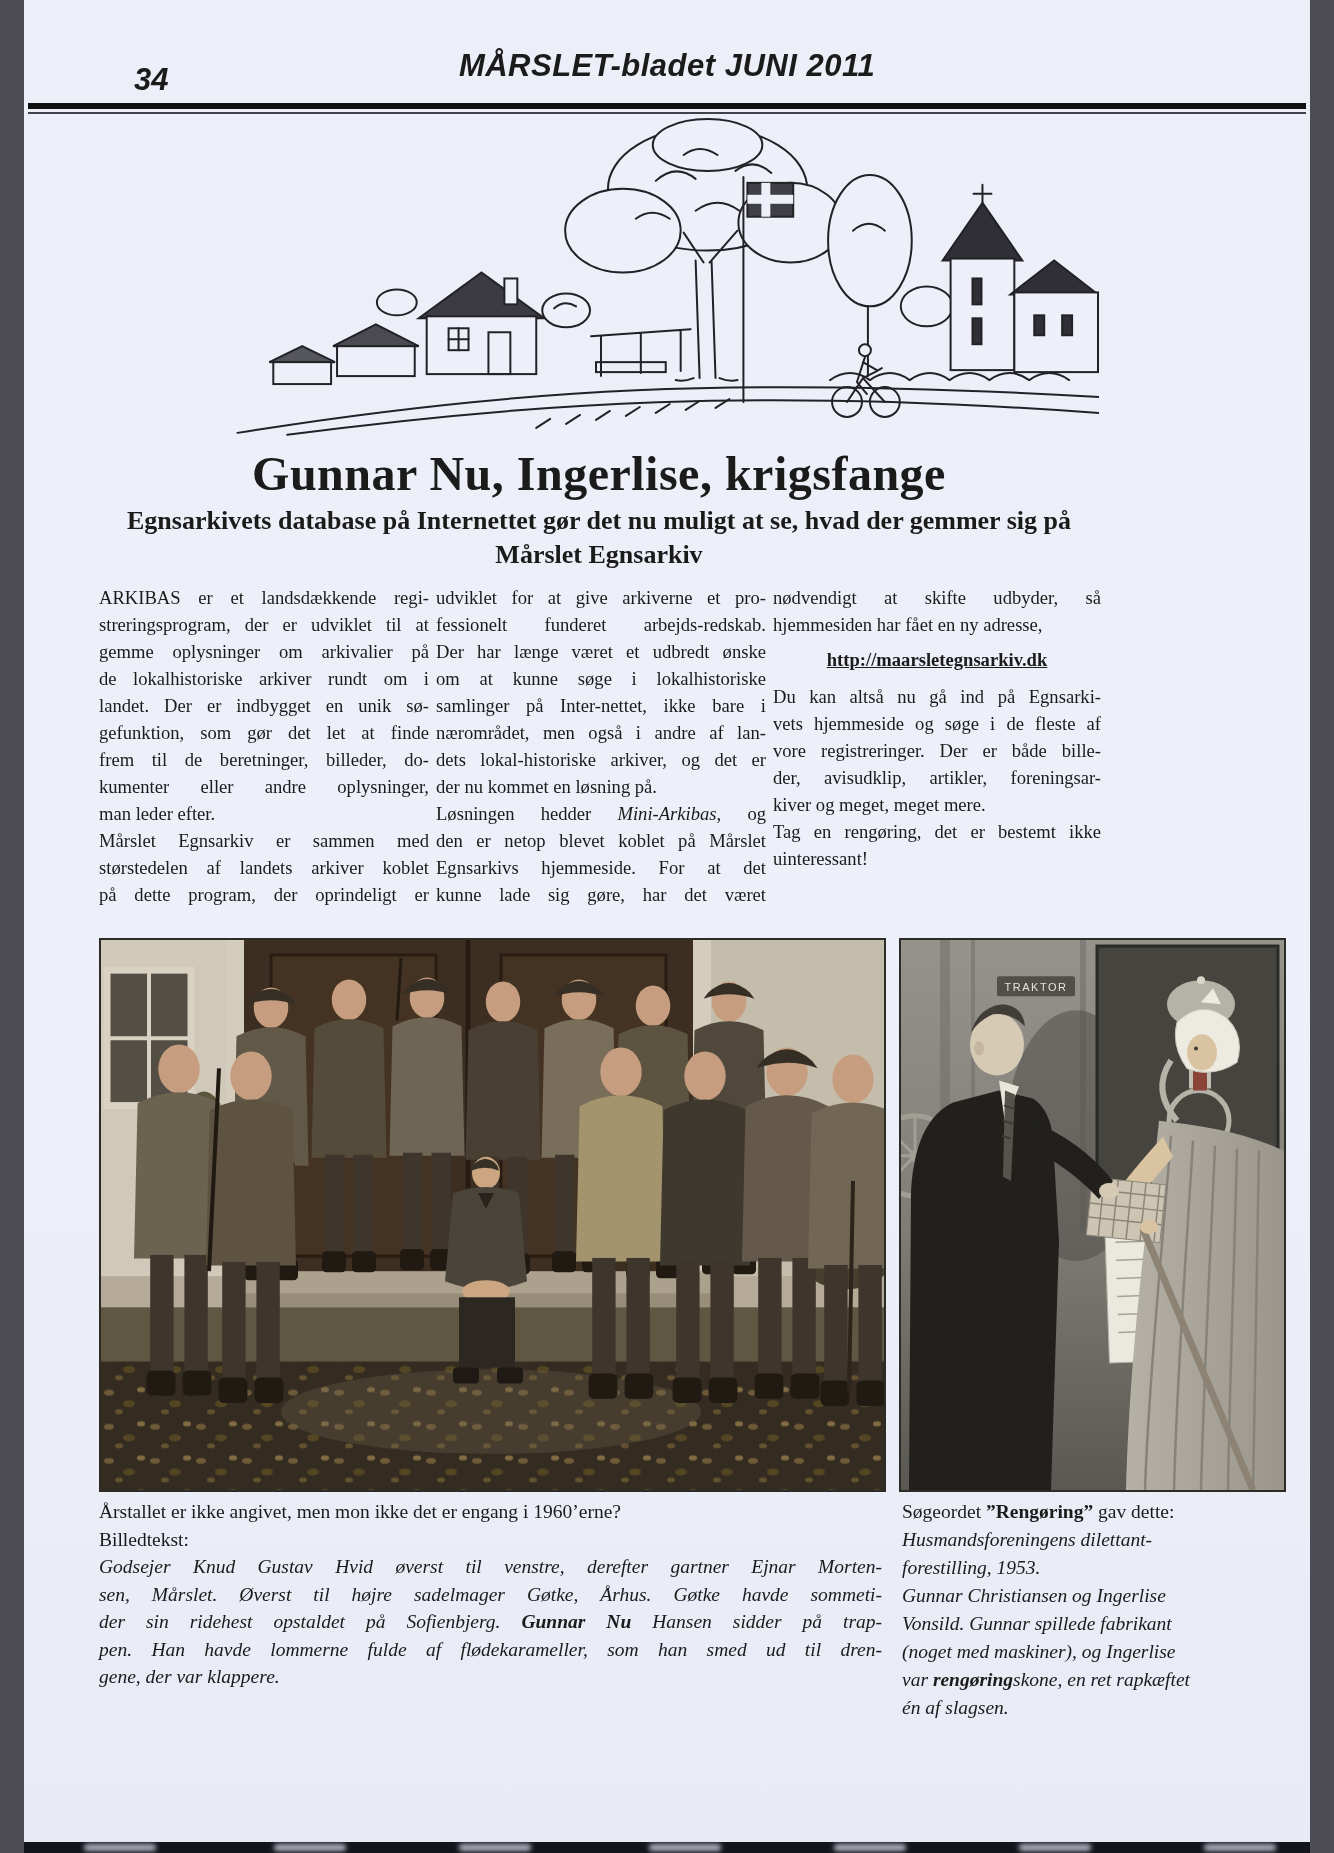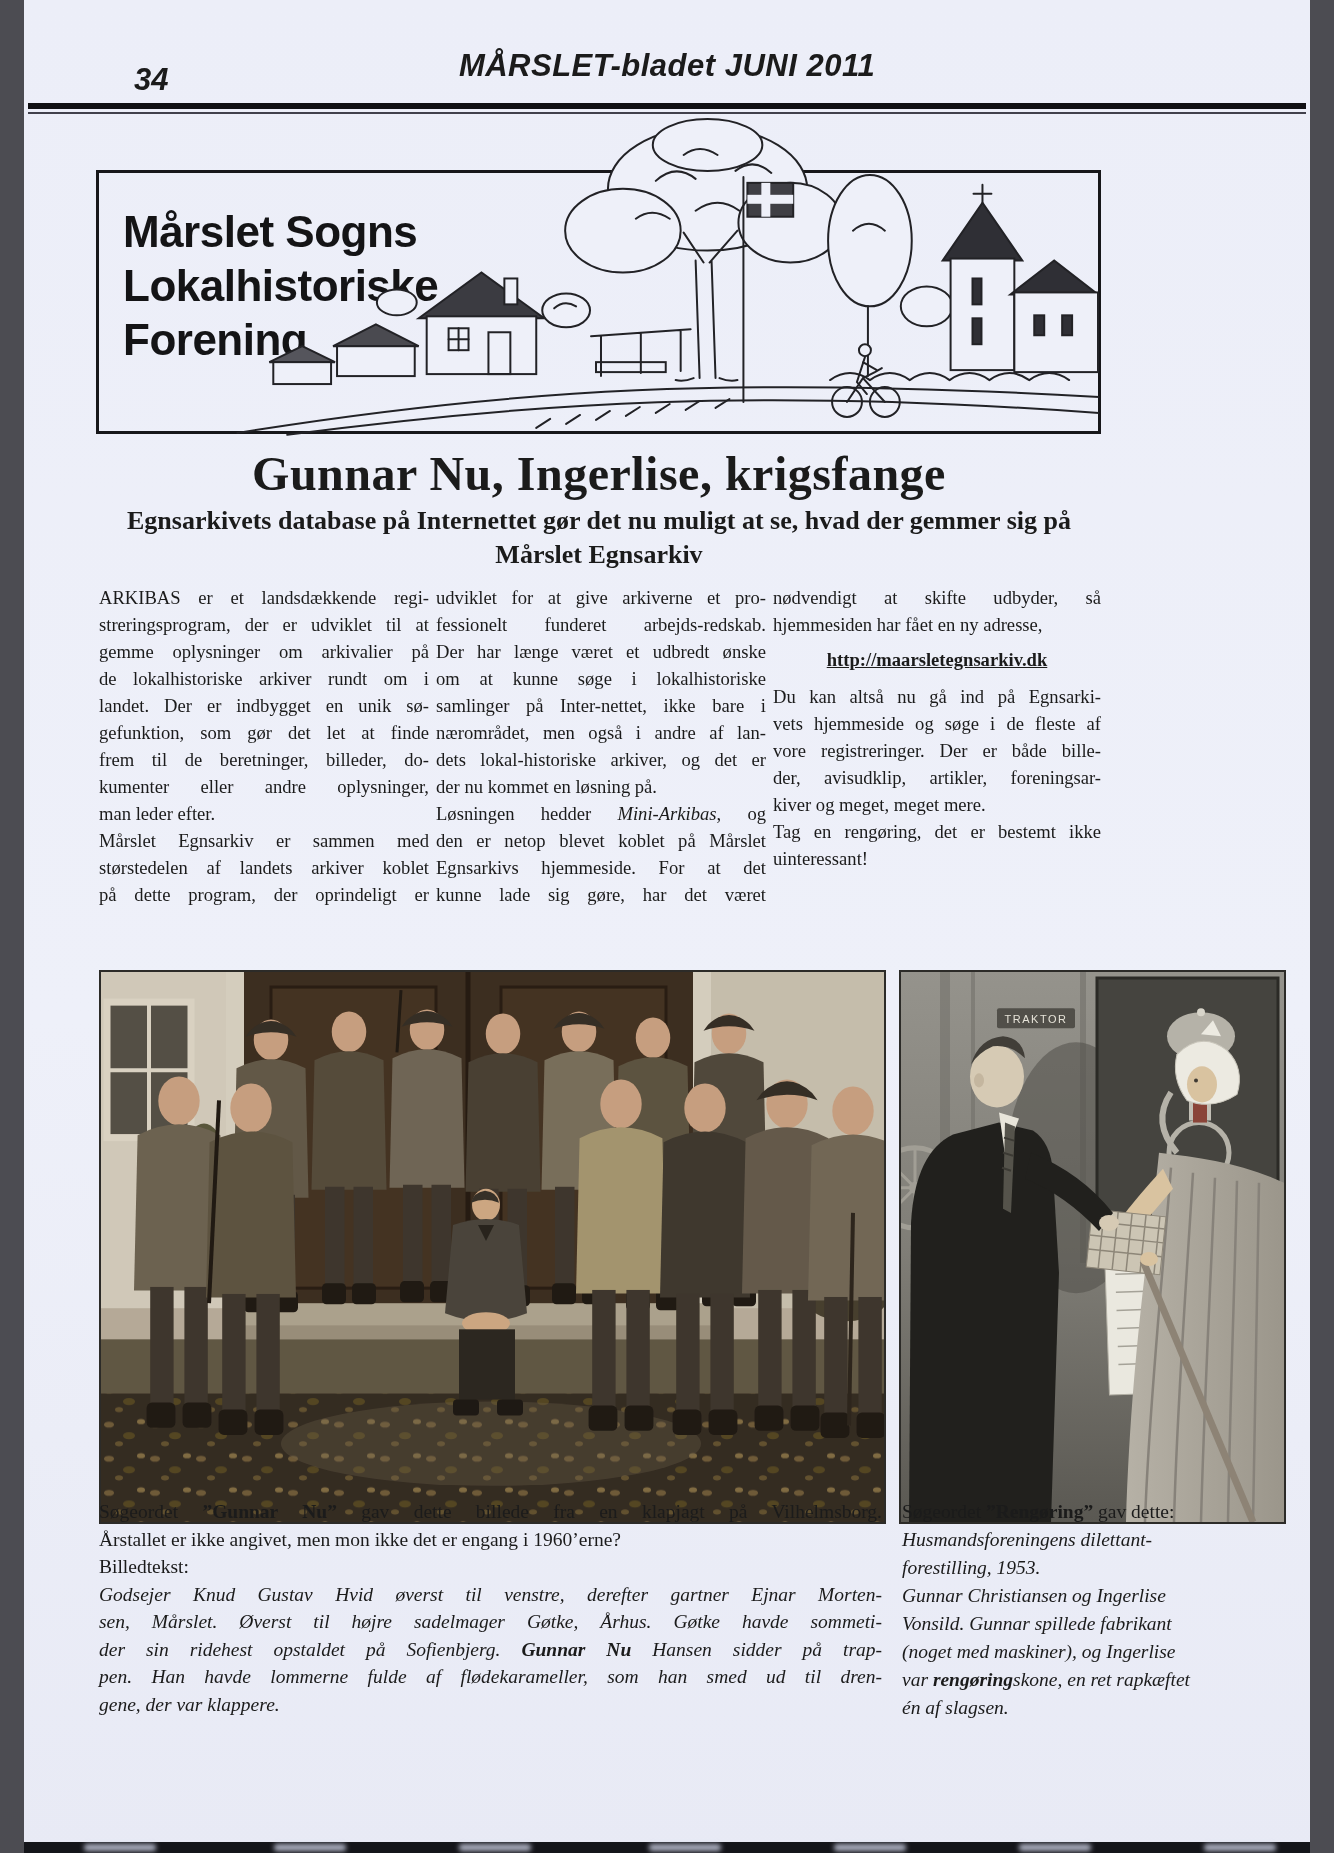--- a/index.html
+++ b/index.html
@@ -29,21 +29,21 @@
   .subhead2{top:540px;font-size:26px;font-weight:bold;}
   
   .col{position:absolute;top:584px;width:330px;font-size:18.6px;line-height:27px;}
   .col-1{left:75px;} .col-2{left:412px;} .col-3{left:749px;width:328px;}
   .tline{min-height:10px;}
   .a-j{text-align:justify;text-align-last:justify;}
   .a-l{text-align:left;text-align-last:left;}
   .a-c{text-align:center;text-align-last:center;}
   .b{font-weight:bold;} .i,.tline.i{font-style:italic;} .u{text-decoration:underline;}
   
-  .photo{position:absolute;top:970px;height:550px;border:2px solid #2c2b28;background:#8a8578;}
+  .photo{position:absolute;top:938px;height:550px;border:2px solid #2c2b28;background:#8a8578;}
   .photo svg{display:block;width:100%;height:100%;}
   .photo-left{left:75px;width:783px;}
   .photo-right{left:875px;width:383px;}
   
   .caption{position:absolute;top:1498px;font-size:19.5px;line-height:27.5px;}
   .caption-left{left:75px;width:783px;}
   .caption-right{left:878px;width:380px;line-height:28px;}
   
   .scan-strip{position:absolute;left:0;top:1842px;width:1334px;height:11px;background:#14151a;}
   .blob{position:absolute;top:2px;height:7px;width:72px;background:#c9cde0;
@@ -52,27 +52,20 @@
 </head>
 <body>
 
 <div class="page">
 
   <div class="pageno">34</div>
   <div class="masthead">MÅRSLET-bladet JUNI 2011</div>
   <div class="rule1"></div>
   <div class="rule2"></div>
 
-  <div class="logo-box">
-    <div class="org">
-      <div>Mårslet Sogns</div>
-      <div>Lokalhistoriske</div>
-      <div>Forening</div>
-    </div>
-  </div>
 
   <svg class="logo-art" viewBox="0 0 1005 325">
     <g stroke="#222226" stroke-width="2" fill="none" stroke-linecap="round">
 
       <path d="M140,323 C420,278 640,266 1005,287"></path>
       <path d="M190,325 C440,292 660,278 1005,303"></path>
 
       <path d="M440,318 l14,-9 M470,314 l14,-9 M500,310 l14,-9 M530,306 l14,-9 M560,303 l14,-9 M590,300 l14,-9 M620,298 l14,-9"></path>
 
       <polygon points="172,252 205,236 238,252" fill="#55555c"></polygon>
@@ -310,21 +303,20 @@
       <ellipse cx="78" cy="108" rx="5" ry="7" fill="#c4b69f"></ellipse>
       <polygon points="98,140 118,146 104,182" fill="#e8e5da"></polygon>
       <path d="M104,150 L114,154 L110,240 L102,236 Z" fill="#55534b"></path>
       <path d="M103,165 l10,3 M102,180 l10,3 M101,195 l9,3" stroke="#3c3a34" stroke-width="2"></path>
       <path d="M130,180 Q180,200 212,240 L198,258 Q164,222 124,206 Z" fill="#21201d"></path>
       <ellipse cx="208" cy="250" rx="10" ry="8" fill="#d6cab4"></ellipse>
     </svg>
   </figure>
 
   <div class="caption caption-left">
-      <div class="tline a-j"><span class="">Søgeordet </span><span class="b ">”Gunnar Nu”</span><span class=""> gav dette billede fra en klapjagt på Vilhelmsborg.</span></div>
       <div class="tline a-l"><span class="">Årstallet er ikke angivet, men mon ikke det er engang i 1960’erne?</span></div>
       <div class="tline a-l"><span class="">Billedtekst:</span></div>
       <div class="tline a-j i"><span class="">Godsejer Knud Gustav Hvid øverst til venstre, derefter gartner Ejnar Morten-</span></div>
       <div class="tline a-j i"><span class="">sen, Mårslet. Øverst til højre sadelmager Gøtke, Århus. Gøtke havde sommeti-</span></div>
       <div class="tline a-j i"><span class="">der sin ridehest opstaldet på Sofienbjerg. </span><span class="b ">Gunnar Nu</span><span class=""> Hansen sidder på trap-</span></div>
       <div class="tline a-j i"><span class="">pen. Han havde lommerne fulde af flødekarameller, som han smed ud til dren-</span></div>
       <div class="tline a-l i"><span class="">gene, der var klappere.</span></div>
     </div>
   <div class="caption caption-right">
       <div class="tline a-l"><span class="">Søgeordet </span><span class="b ">”Rengøring”</span><span class=""> gav dette:</span></div>

